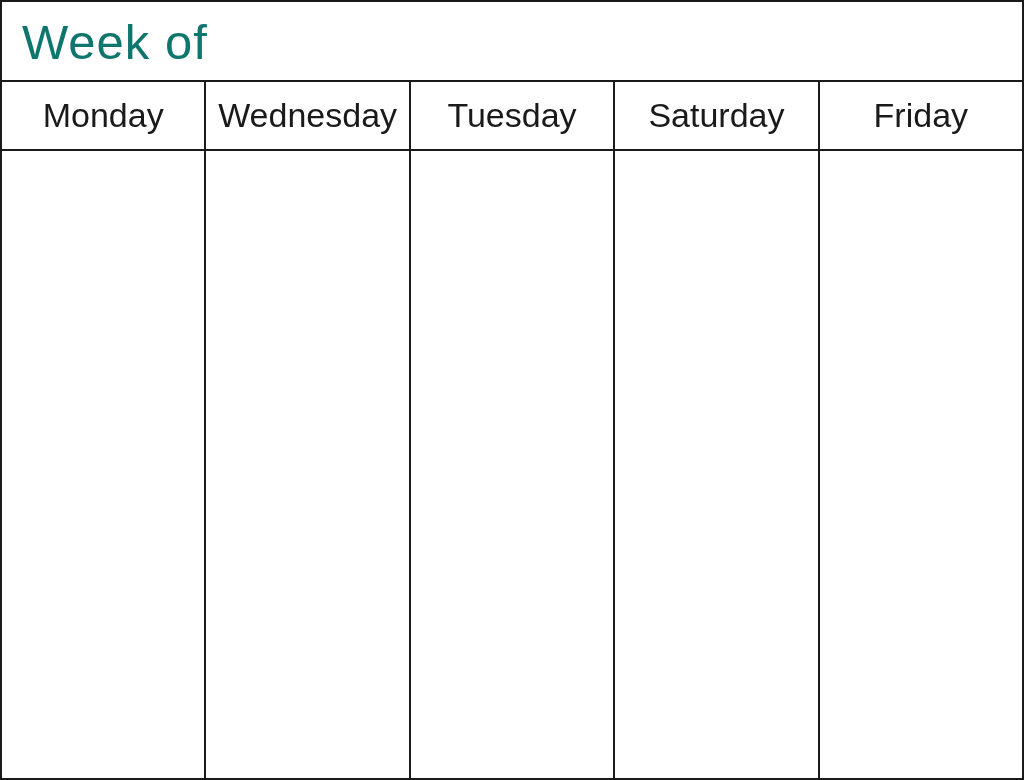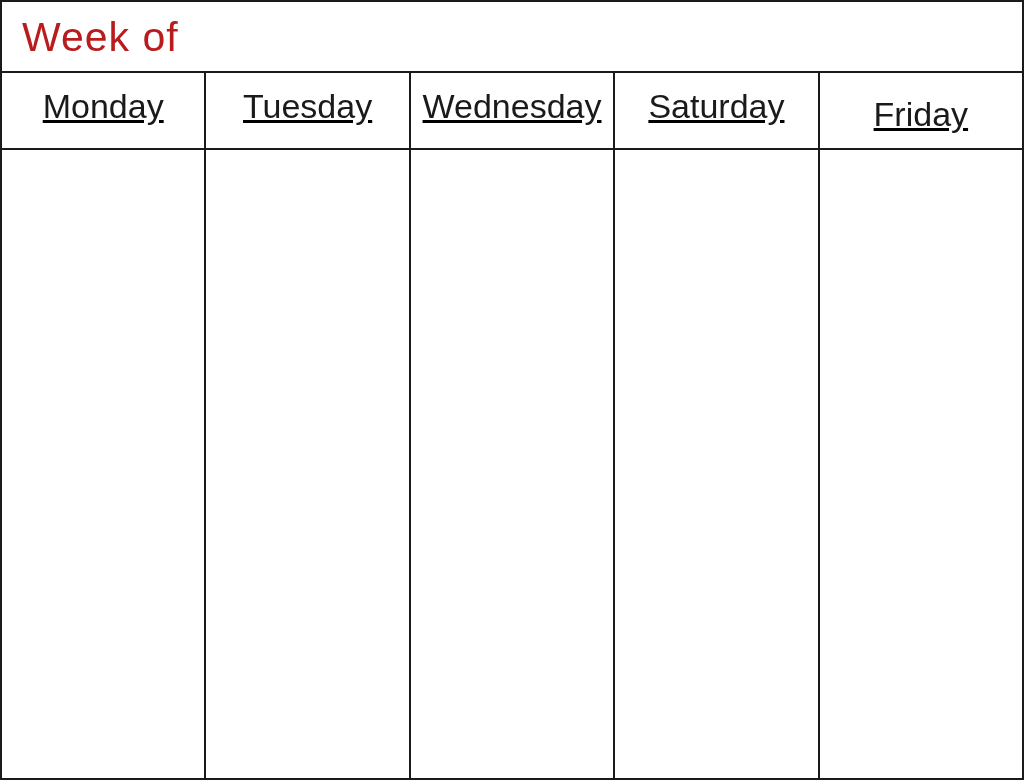--- a/index.html
+++ b/index.html
@@ -25,33 +25,32 @@
       background: #ffffff;
     }
 
     .header {
       padding: 12px 20px 10px 20px;
       border-bottom: 2px solid #1a1a1a;
       flex-shrink: 0;
     }
 
     .week-of-label {
-      font-size: 41px;
+      font-size: 49px;
       font-weight: 400;
-      color: #b91c1c;
+      color: #0f766e;
       font-family: 'Segoe UI', cursive, sans-serif;
       letter-spacing: 1px;
       text-align: right;
     }
 
     .calendar-grid {
       display: flex;
       flex-direction: column;
       flex: 1;
-      text-decoration: underline;
     }
 
     .day-headers {
       display: flex;
       flex-direction: row;
       border-bottom: 2px solid #1a1a1a;
       flex-shrink: 0;
     }
 
     .day-header {
@@ -60,21 +59,20 @@
       padding: 14px 8px;
       font-size: 34px;
       font-weight: 400;
       color: #1a1a1a;
       font-family: 'Segoe UI', cursive, sans-serif;
       border-right: 2px solid #1a1a1a;
     }
 
     .day-header:last-child {
       border-right: none;
-      margin-top: 8px;
     }
 
     .day-cells {
       display: flex;
       flex-direction: row;
       flex: 1;
     }
 
     .day-cell {
       flex: 1;
@@ -92,24 +90,24 @@
 <div class="page-container">
   <div class="header">
     <span class="week-of-label">Week of</span>
   </div>
   <div class="calendar-grid">
     <div class="day-headers">
       <div class="day-header">
         <span>Monday</span>
       </div>
       <div class="day-header">
-        <span>Tuesday</span>
+        <span>Wednesday</span>
       </div>
       <div class="day-header">
-        <span>Wednesday</span>
+        <span>Tuesday</span>
       </div>
       <div class="day-header">
         <span>Saturday</span>
       </div>
       <div class="day-header">
         <span>Friday</span>
       </div>
     </div>
     <div class="day-cells">
       <div class="day-cell"></div>

